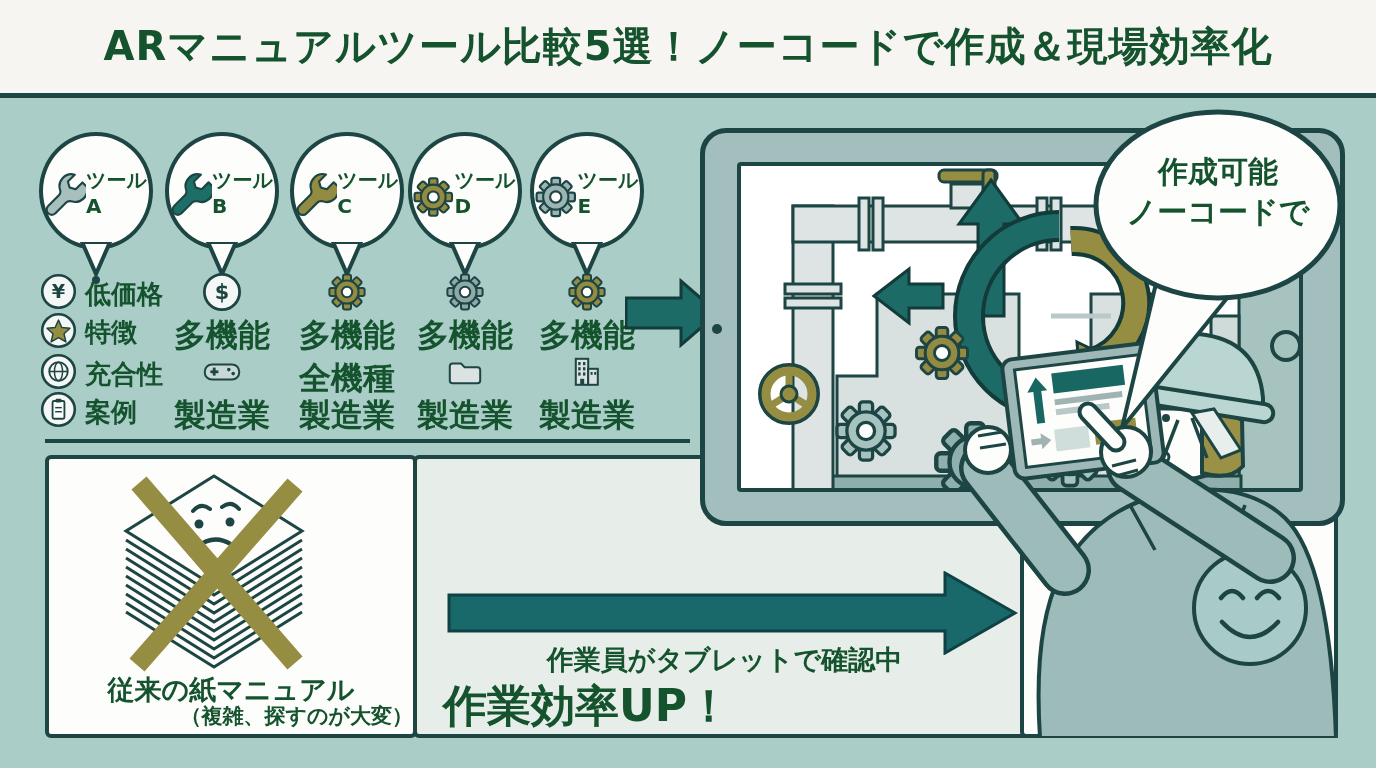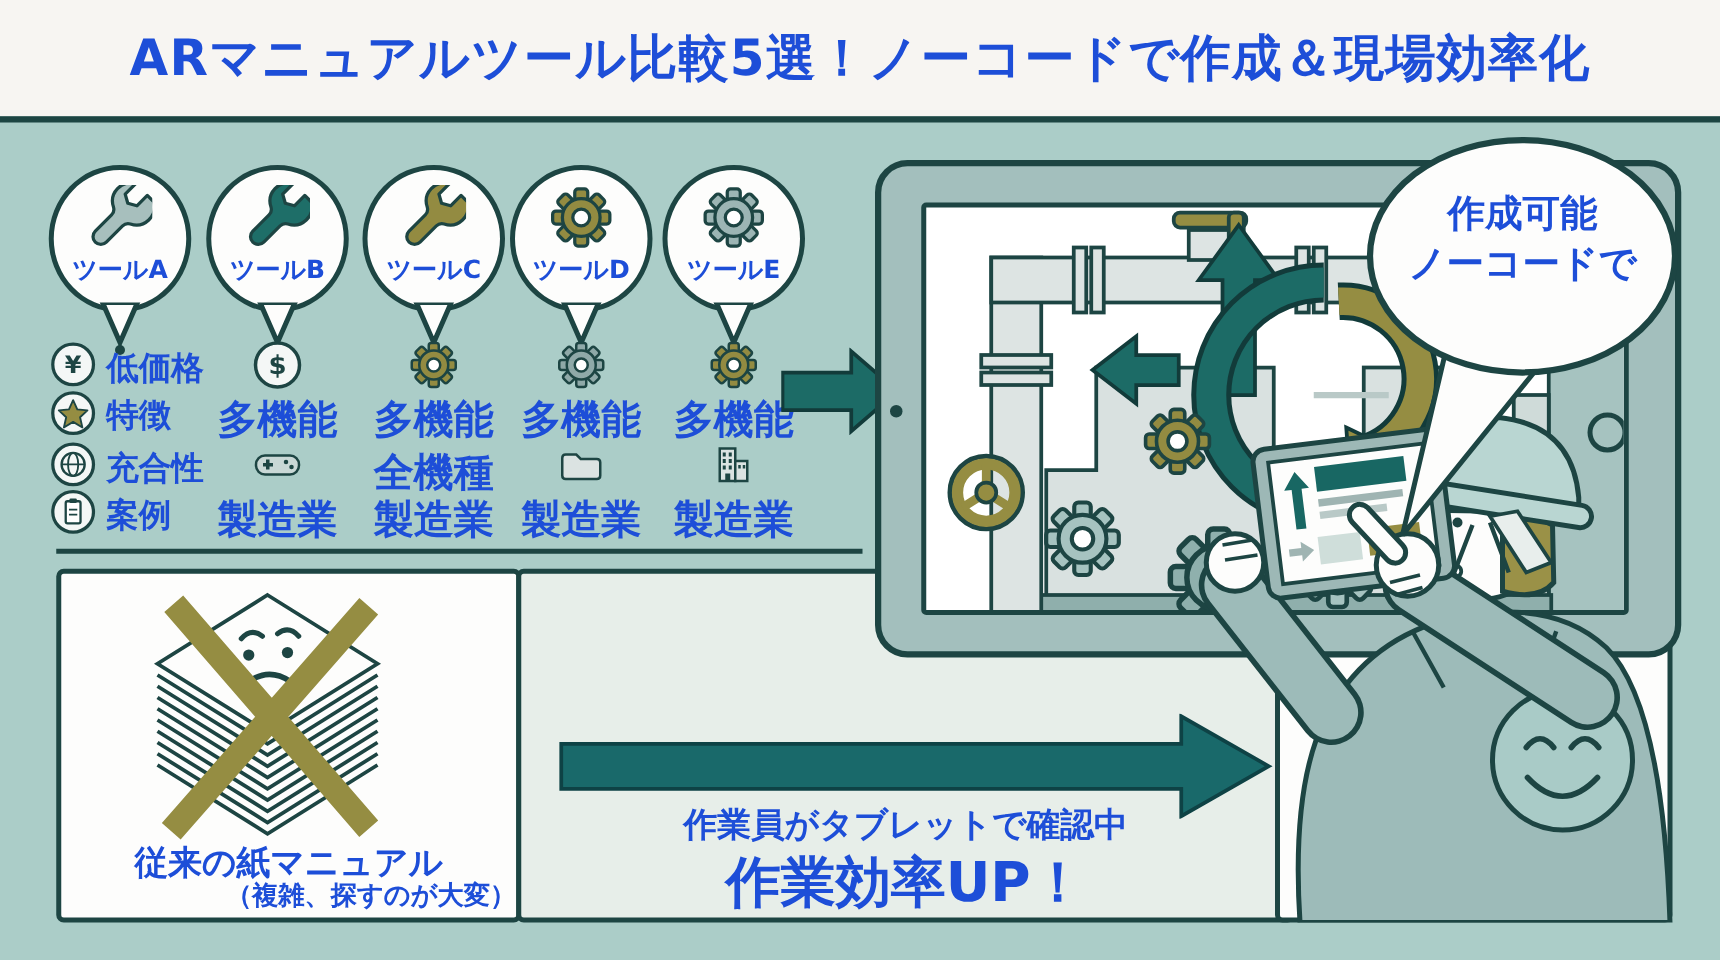--- a/index.html
+++ b/index.html
@@ -1,42 +1,42 @@
 <!DOCTYPE html>
 <html><head>
 <meta charset="utf-8">
 <style>
   html,body{margin:0;padding:0;background:#888;}
   .stage{position:relative;width:1376px;height:768px;background:#abcdc8;overflow:hidden;
-         font-family:"DejaVu Sans","Liberation Sans",sans-serif;color:#1d4ed8;}
+         font-family:"DejaVu Sans","Liberation Sans",sans-serif;color:#14532d;}
   .abs{position:absolute;}
   
   .header{left:0;top:0;width:1376px;height:93px;background:#f7f5f2;display:flex;align-items:center;justify-content:center;}
   .title{font-size:40px;font-weight:bold;letter-spacing:1px;}
   .header-rule{left:0;top:93px;width:1376px;height:5px;background:#1d4543;}
   
   .pin-bubble{width:114px;height:118px;background:#fdfdfc;border:4px solid #1d4543;border-radius:50%;
-              box-sizing:border-box;display:flex;flex-direction:column;align-items:center;}
+              box-sizing:border-box;display:flex;flex-direction:row;align-items:center;}
   .pin-icon{width:52px;height:52px;margin-top:12px;}
   .pin-label{font-size:20px;font-weight:bold;margin-top:2px;}
   
   .row-label{font-size:26px;font-weight:bold;}
   .cell-text{font-size:32px;font-weight:bold;text-align:center;width:130px;}
   .cell-icon{width:40px;height:40px;}
   .row-icon{width:37px;height:37px;}
   .divider{left:45px;top:439px;width:645px;height:4px;background:#1d4543;}
   
   .panel{box-sizing:border-box;border:4px solid #1d4543;border-radius:6px;}
   .panel-paper{left:45px;top:455px;width:372px;height:283px;background:#fdfdfc;}
   .panel-flow{left:397px;top:455px;width:623px;height:283px;background:#e7eee9;margin-left:16px;}
   .panel-ar{left:1020px;top:455px;width:318px;height:283px;background:#fdfdfc;}
   .panel-title{position:absolute;left:0;width:100%;text-align:center;font-weight:bold;font-size:27px;}
   .panel-sub{position:absolute;left:0;width:100%;text-align:right;font-weight:bold;font-size:21px;}
   .flow-caption{position:absolute;left:0;width:100%;text-align:center;font-weight:bold;font-size:27px;top:183px;}
-  .flow-headline{position:absolute;left:0;width:100%;text-align:center;font-weight:bold;font-size:44px;top:218px;}
+  .flow-headline{position:absolute;left:0;width:100%;font-weight:bold;font-size:44px;top:218px;padding-left:26px;}
   
   .tablet{left:700px;top:128px;width:645px;height:398px;background:#a3bfbd;border:5px solid #1d4543;
           border-radius:26px;box-sizing:border-box;}
   .tablet-screen{left:737px;top:162px;width:566px;height:330px;background:#ffffff;border:4px solid #1d4543;
                  box-sizing:border-box;border-radius:4px;overflow:hidden;}
   .tablet-cam{left:712px;top:324px;width:10px;height:10px;border-radius:50%;background:#1d4543;}
   
   .bubble-text{left:1098px;top:152px;width:240px;text-align:center;font-weight:bold;font-size:30px;line-height:40px;}
   svg text{font-family:"DejaVu Sans","Liberation Sans",sans-serif;}
 </style>

